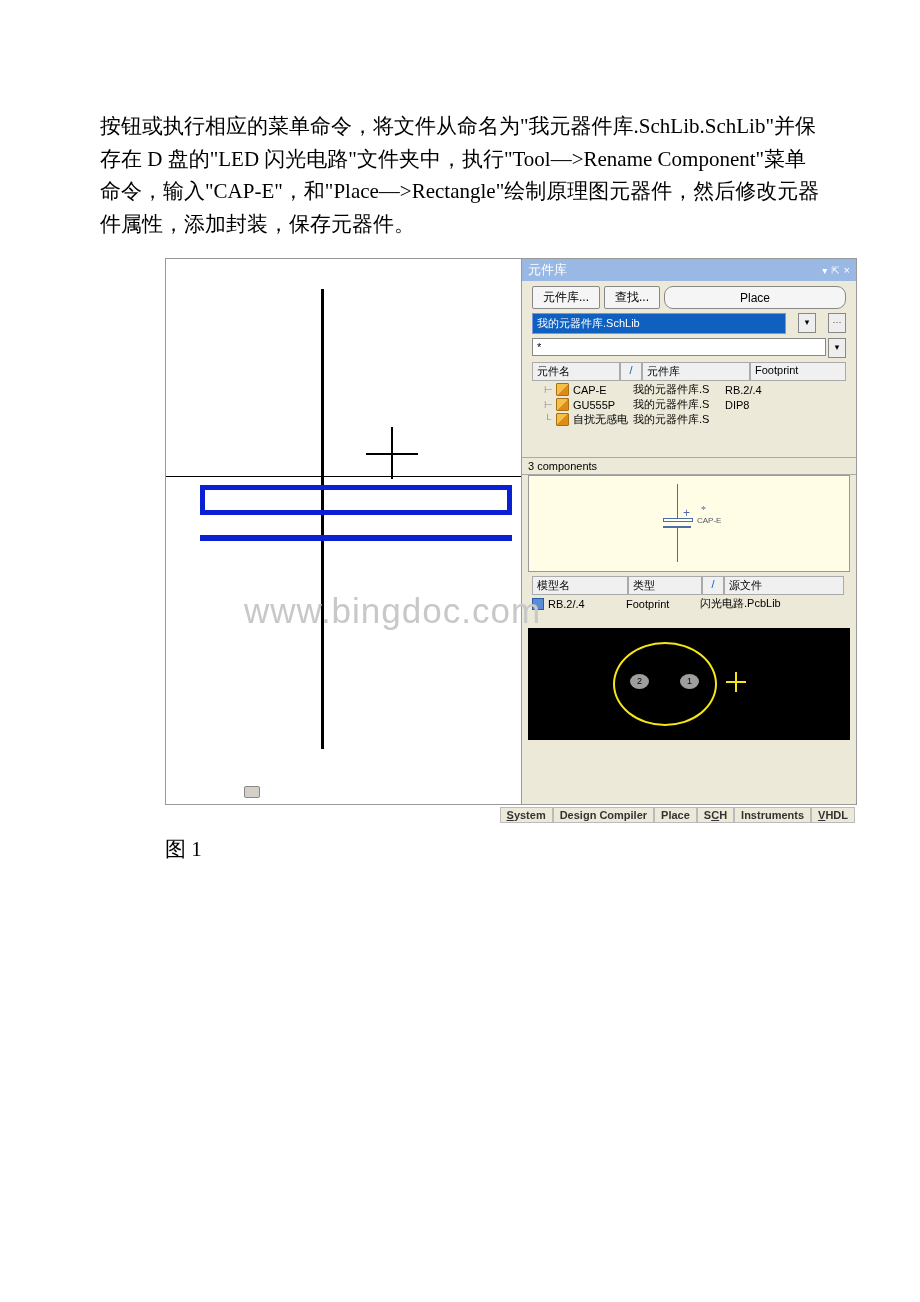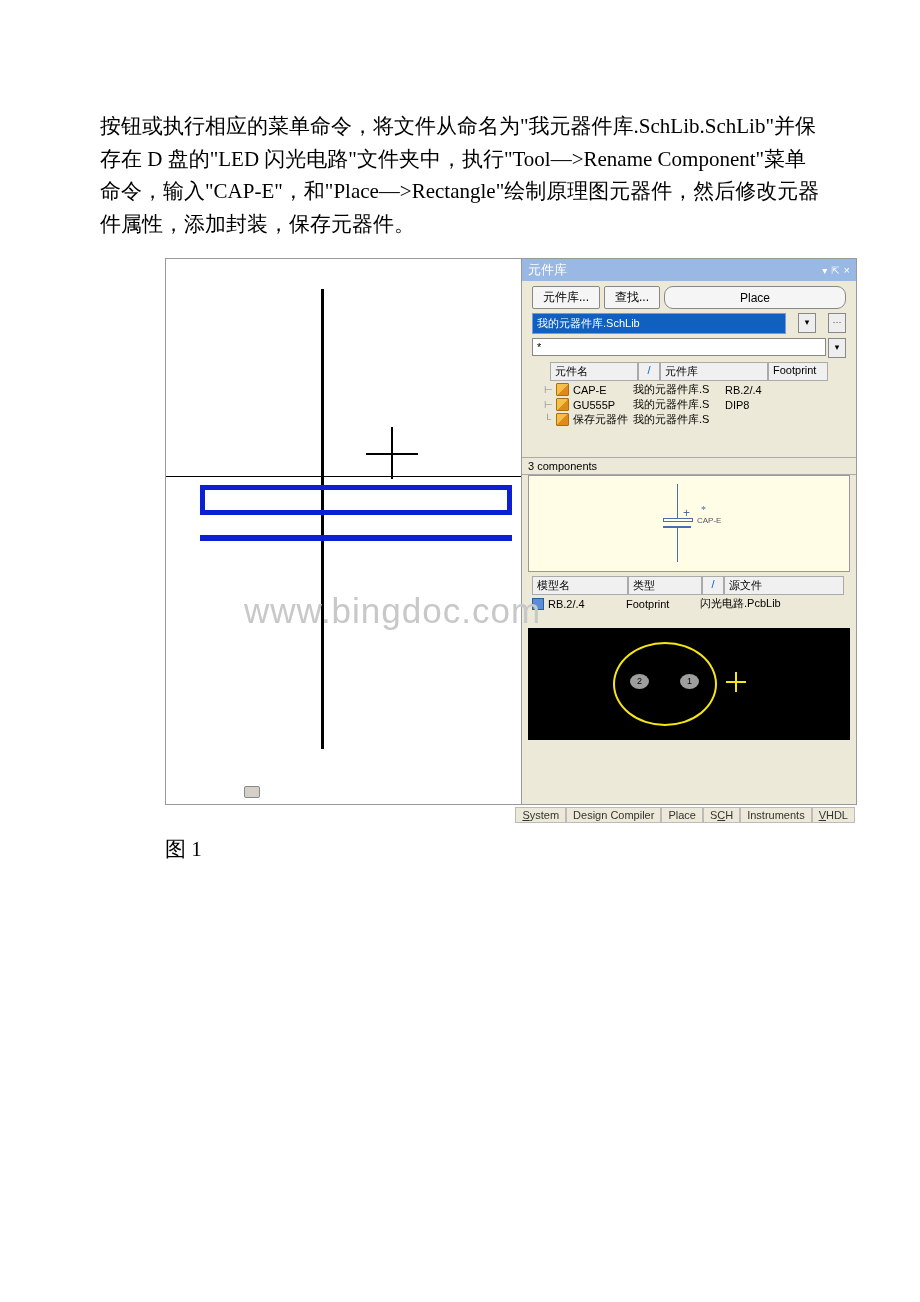--- a/index.html
+++ b/index.html
@@ -110,21 +110,21 @@
     flex: 1;
     border: 1px solid #888;
     background: #fff;
     height: 16px;
     font-size: 11px;
     padding: 0 4px;
   }
   .list-head {
     display: flex;
     font-size: 11px;
-    padding: 0 28px;
+    padding: 0 10px;
     font-family: "Microsoft YaHei", Arial, sans-serif;
   }
   .list-head > div {
     border: 1px solid #aaa;
     background: #f0f0f0;
     padding: 1px 4px;
     white-space: nowrap;
   }
   .lh1 { width: 78px; }
   .lh2 { width: 12px; text-align: center; color: #06c; }
@@ -209,20 +209,21 @@
     position: relative;
   }
   .status-bar {
     display: flex;
     justify-content: flex-end;
     font-size: 11px;
     padding: 2px 2px;
     gap: 0;
     font-family: Arial, sans-serif;
     color: #333;
+    font-weight: bold;
   }
   .status-bar > span {
     border: 1px solid #bbb;
     padding: 1px 6px;
     background: #ece9d8;
   }
   .caption {
     font-size: 21px;
     margin-top: 10px;
     margin-left: 0;
@@ -421,21 +422,21 @@
           <div class="comp-row">
             <span class="tree-dash">⊢</span>
             <span class="comp-icon"></span>
             <span class="cname">GU555P</span>
             <span class="clib">我的元器件库.S</span>
             <span class="cf">DIP8</span>
           </div>
           <div class="comp-row">
             <span class="tree-dash">└</span>
             <span class="comp-icon"></span>
-            <span class="cname">保存元器件</span>
+            <span class="cname">自扰无感电</span>
             <span class="clib">我的元器件库.S</span>
             <span class="cf"></span>
           </div>
         </div>
 
         <div class="count-bar">3 components</div>
 
         <div class="preview-sch">
           <div class="mini-vline" style="top:8px;left:148px;height:34px;"></div>
           <div class="mini-rect-t" style="top:42px;left:134px;"></div>

